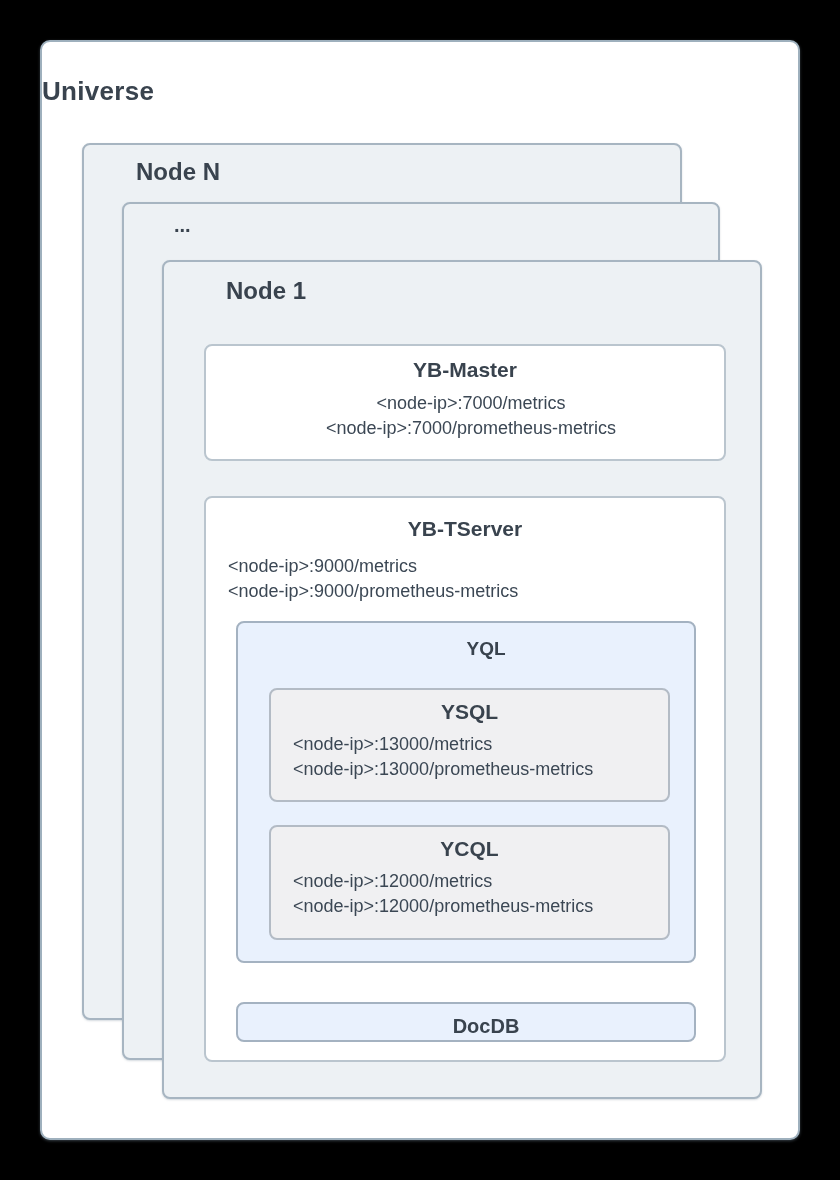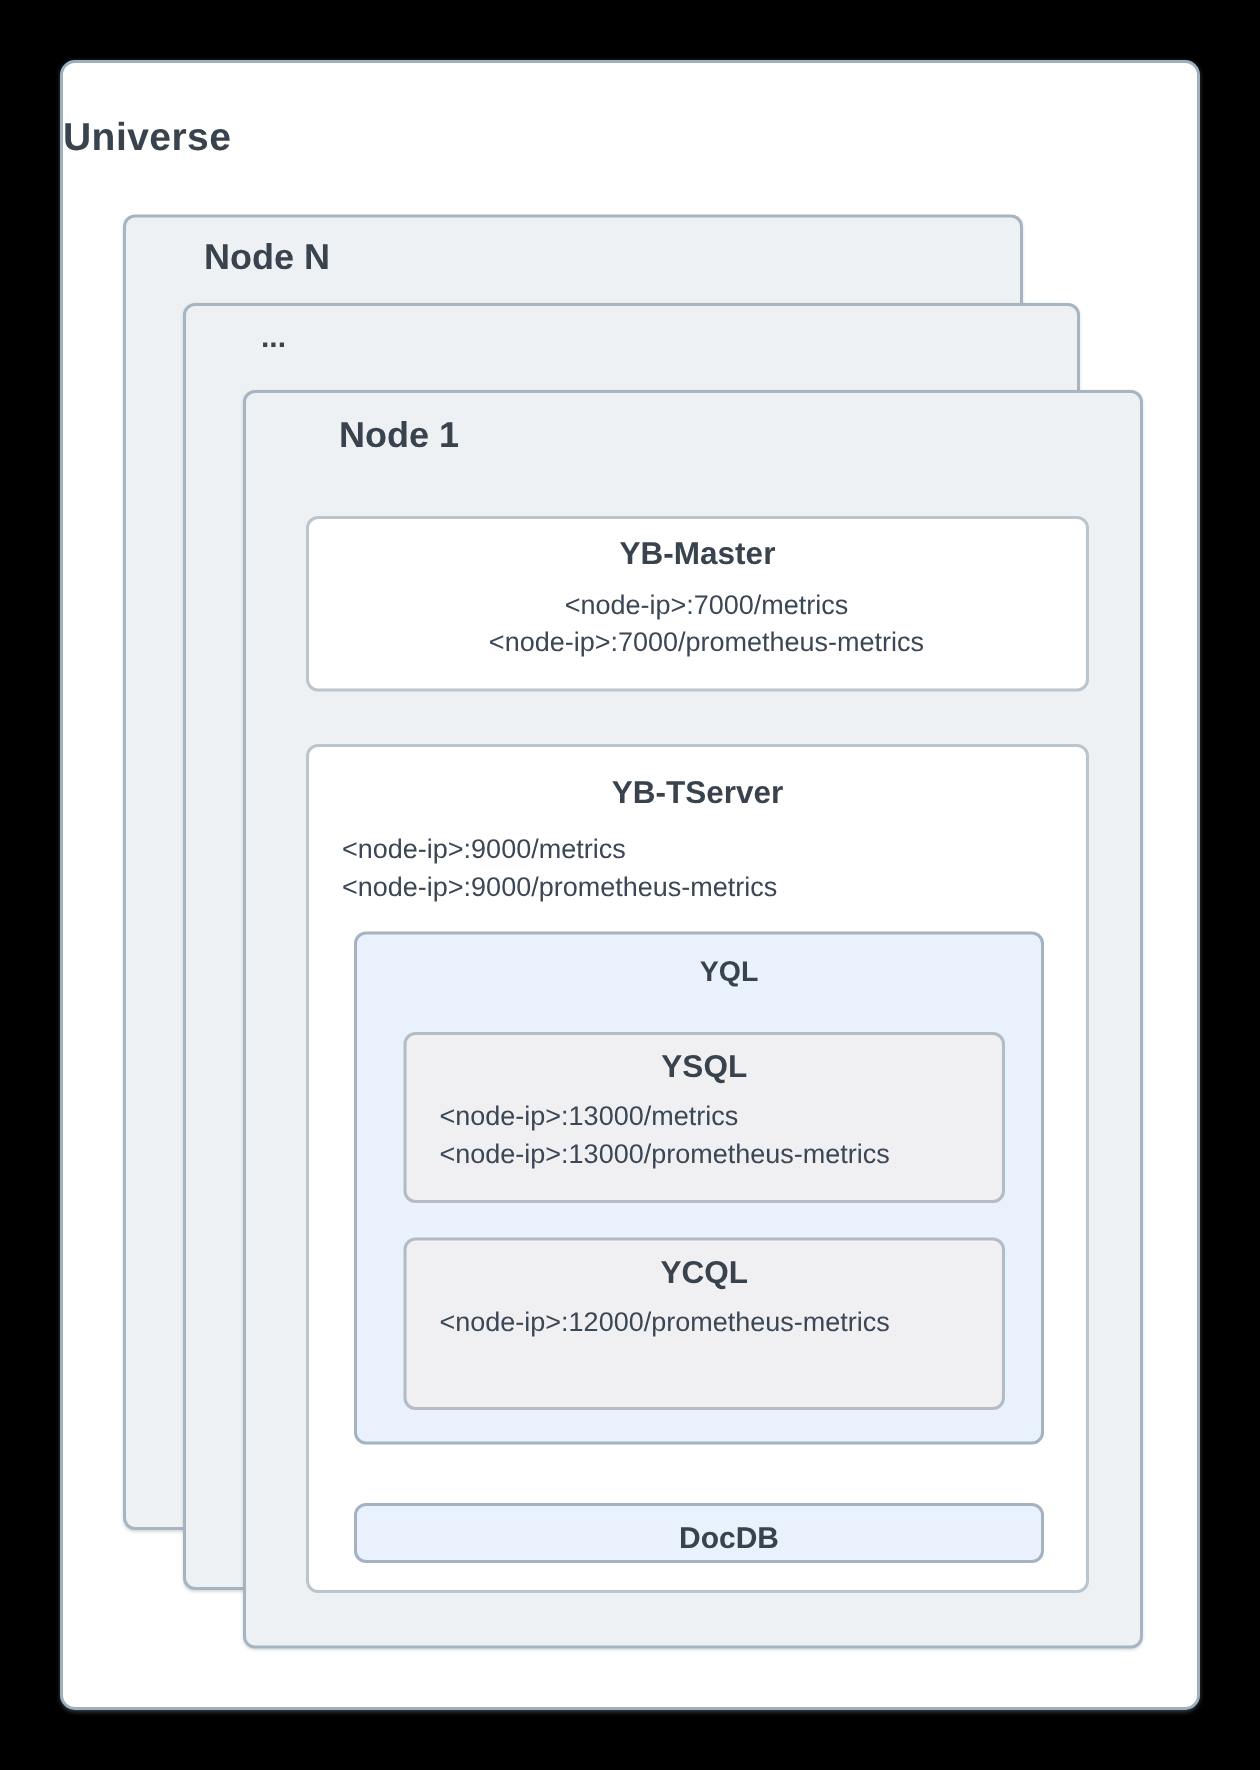--- a/index.html
+++ b/index.html
@@ -159,20 +159,21 @@
             <div class="sub-title">YSQL</div>
             <div class="endpoints">
               <div>&lt;node-ip&gt;:13000/metrics</div>
               <div>&lt;node-ip&gt;:13000/prometheus-metrics</div>
             </div>
           </div>
 
           <div class="box sub ycql">
             <div class="sub-title">YCQL</div>
             <div class="endpoints">
+              <div>&lt;node-ip&gt;:12000/metrics</div>
               <div>&lt;node-ip&gt;:12000/prometheus-metrics</div>
             </div>
           </div>
         </div>
 
         <div class="box api docdb">
           <div class="api-title">DocDB</div>
         </div>
       </div>
     </div>

